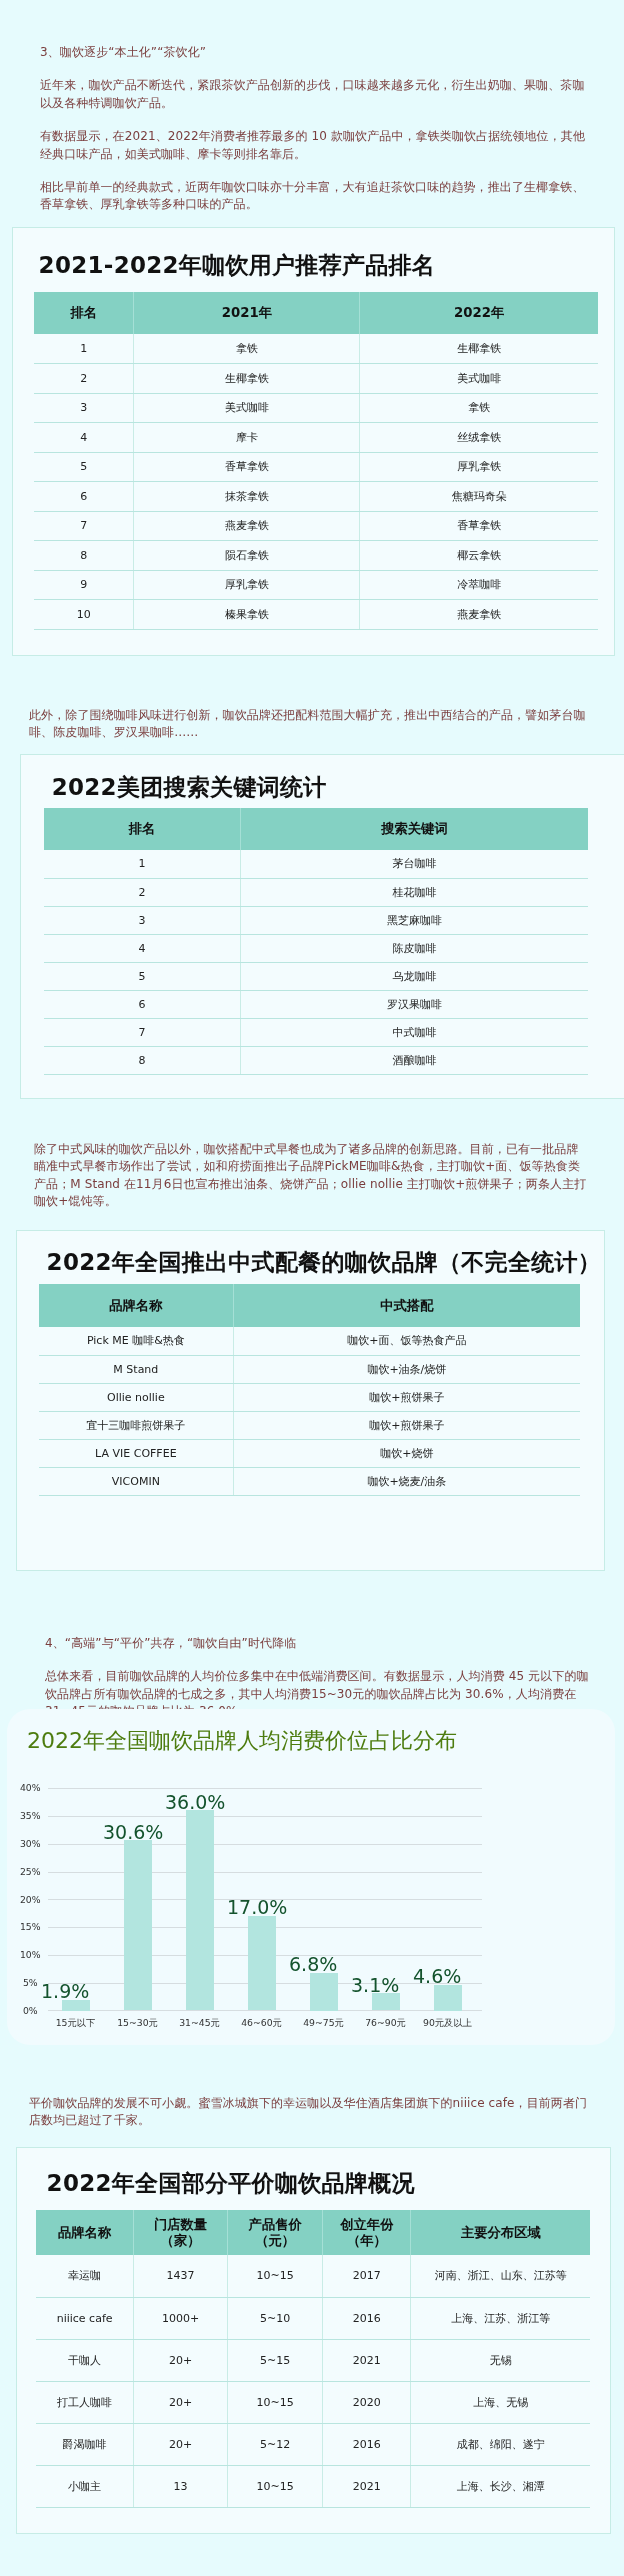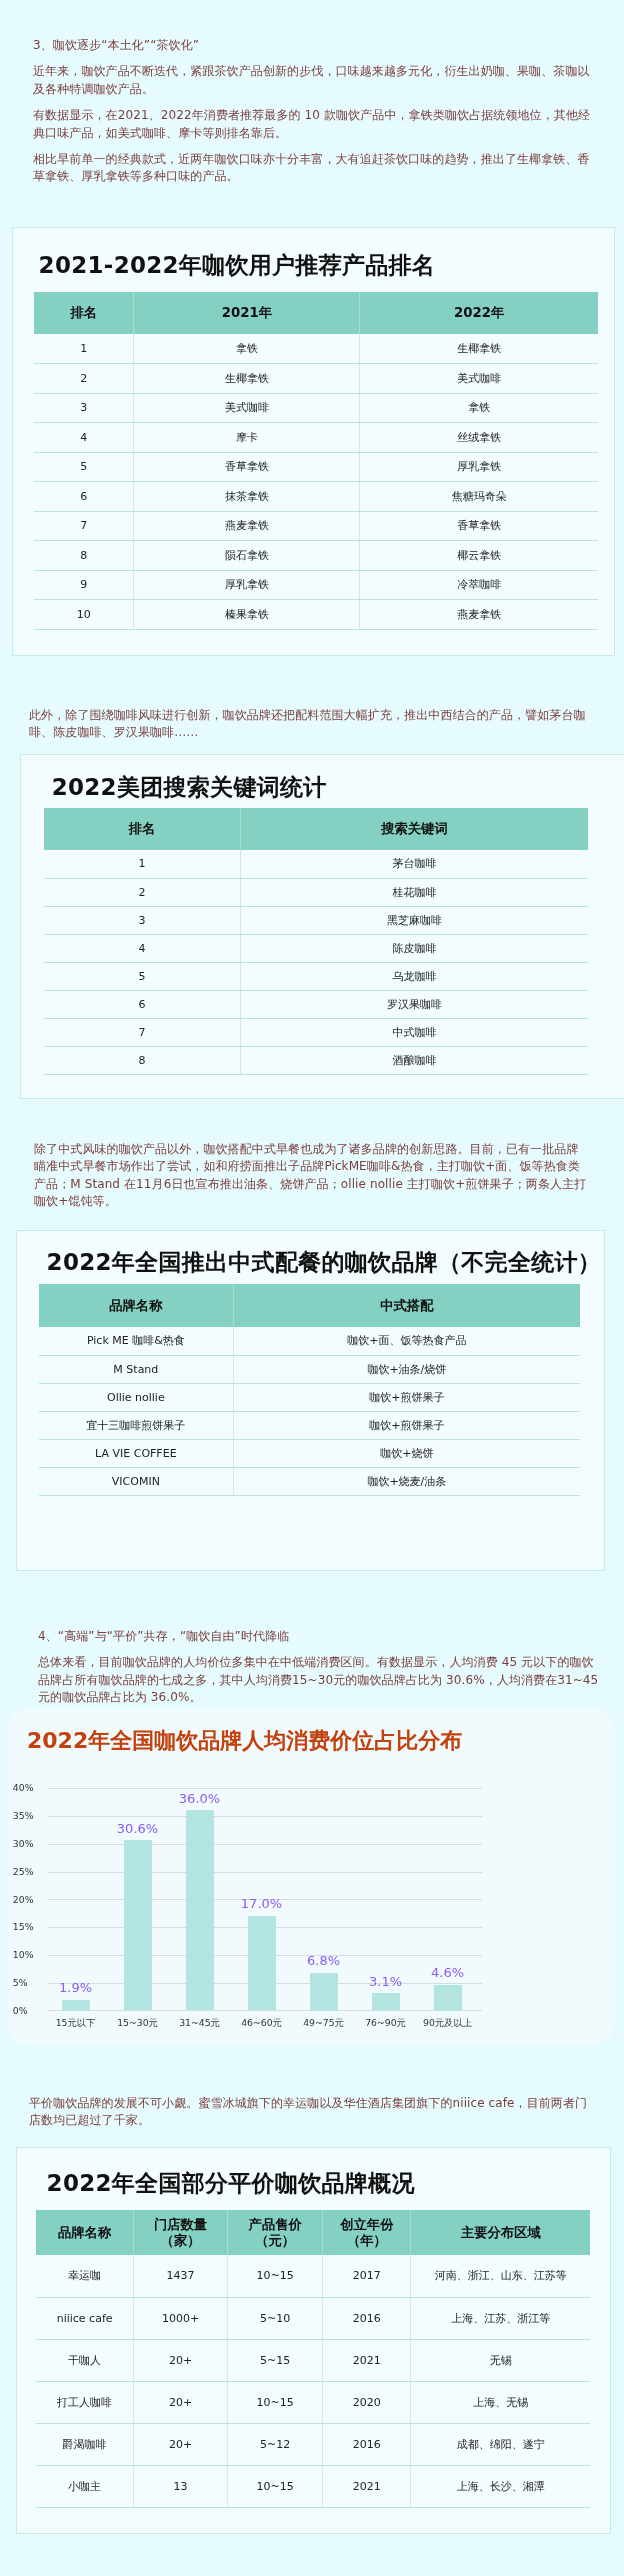--- a/index.html
+++ b/index.html
@@ -7,21 +7,21 @@
     width: 625px; height: 2576px; overflow: hidden;
     background: #e6fbfd;
     font-family: "DejaVu Sans", "Liberation Sans", sans-serif;
     position: relative;
   }
   .para {
     position: absolute; left: 24px; width: 584px;
     color: #7a3d3d; font-size: 12px; line-height: 17.4px;
     letter-spacing: 0.1px;
   }
-  .para p { margin: 9px; }
+  .para p { margin: 16px; }
   .card {
     position: absolute; left: 11.6px; width: 603px;
     background: #f3fcfe;
     border: 1.7px solid #c6ece6;
   }
   .card-title {
     position: absolute; left: 26px; font-size: 23px; font-weight: bold; color: #111;
     white-space: nowrap; letter-spacing: 0.3px;
   }
   table.grid {
@@ -35,28 +35,28 @@
   table.grid td {
     text-align: center; font-size: 11px; color: #222;
     border-bottom: 1.7px solid #b8e5df; border-right: 1.2px solid #c9ece6;
   }
   table.grid td:last-child { border-right: none; }
   .chart-card {
     position: absolute; left: 7px; top: 1709px; width: 608px; height: 336px;
     background: #f1fbfe; border-radius: 23px;
   }
   .chart-title {
-    position: absolute; left: 20px; top: 17.4px; font-size: 22px; font-weight: bold; color: #c2410c;
+    position: absolute; left: 20px; top: 17.4px; font-size: 22px; font-weight: normal; color: #4d7c0f;
     white-space: nowrap;
   }
   .plot { position: absolute; left: 0; top: 0; width: 608px; height: 336px; }
-  .ytick { position: absolute; left: 5.8px; width: 35px; text-align: left; font-size: 9.3px; color: #333; }
+  .ytick { position: absolute; left: 5.8px; width: 35px; text-align: center; font-size: 9.3px; color: #333; }
   .gridline { position: absolute; left: 41px; width: 434px; height: 0.6px; background: #d6dde0; }
   .bar { position: absolute; background: #b2e5df; }
-  .barlabel { position: absolute; width: 69px; text-align: center; font-size: 13px; color: #8b5cf6; }
+  .barlabel { position: absolute; width: 69px; text-align: left; font-size: 19px; color: #14532d; }
   .xlabel { position: absolute; width: 75px; text-align: center; font-size: 9.3px; color: #333; white-space: nowrap; }
 </style>
 </head>
 <body>
 
 <div class="para" style="top:28px;">
   <p>3、咖饮逐步“本土化”“茶饮化”</p>
   <p>近年来，咖饮产品不断迭代，紧跟茶饮产品创新的步伐，口味越来越多元化，衍生出奶咖、果咖、茶咖以及各种特调咖饮产品。</p>
   <p>有数据显示，在2021、2022年消费者推荐最多的 10 款咖饮产品中，拿铁类咖饮占据统领地位，其他经典口味产品，如美式咖啡、摩卡等则排名靠后。</p>
   <p>相比早前单一的经典款式，近两年咖饮口味亦十分丰富，大有追赶茶饮口味的趋势，推出了生椰拿铁、香草拿铁、厚乳拿铁等多种口味的产品。</p>

